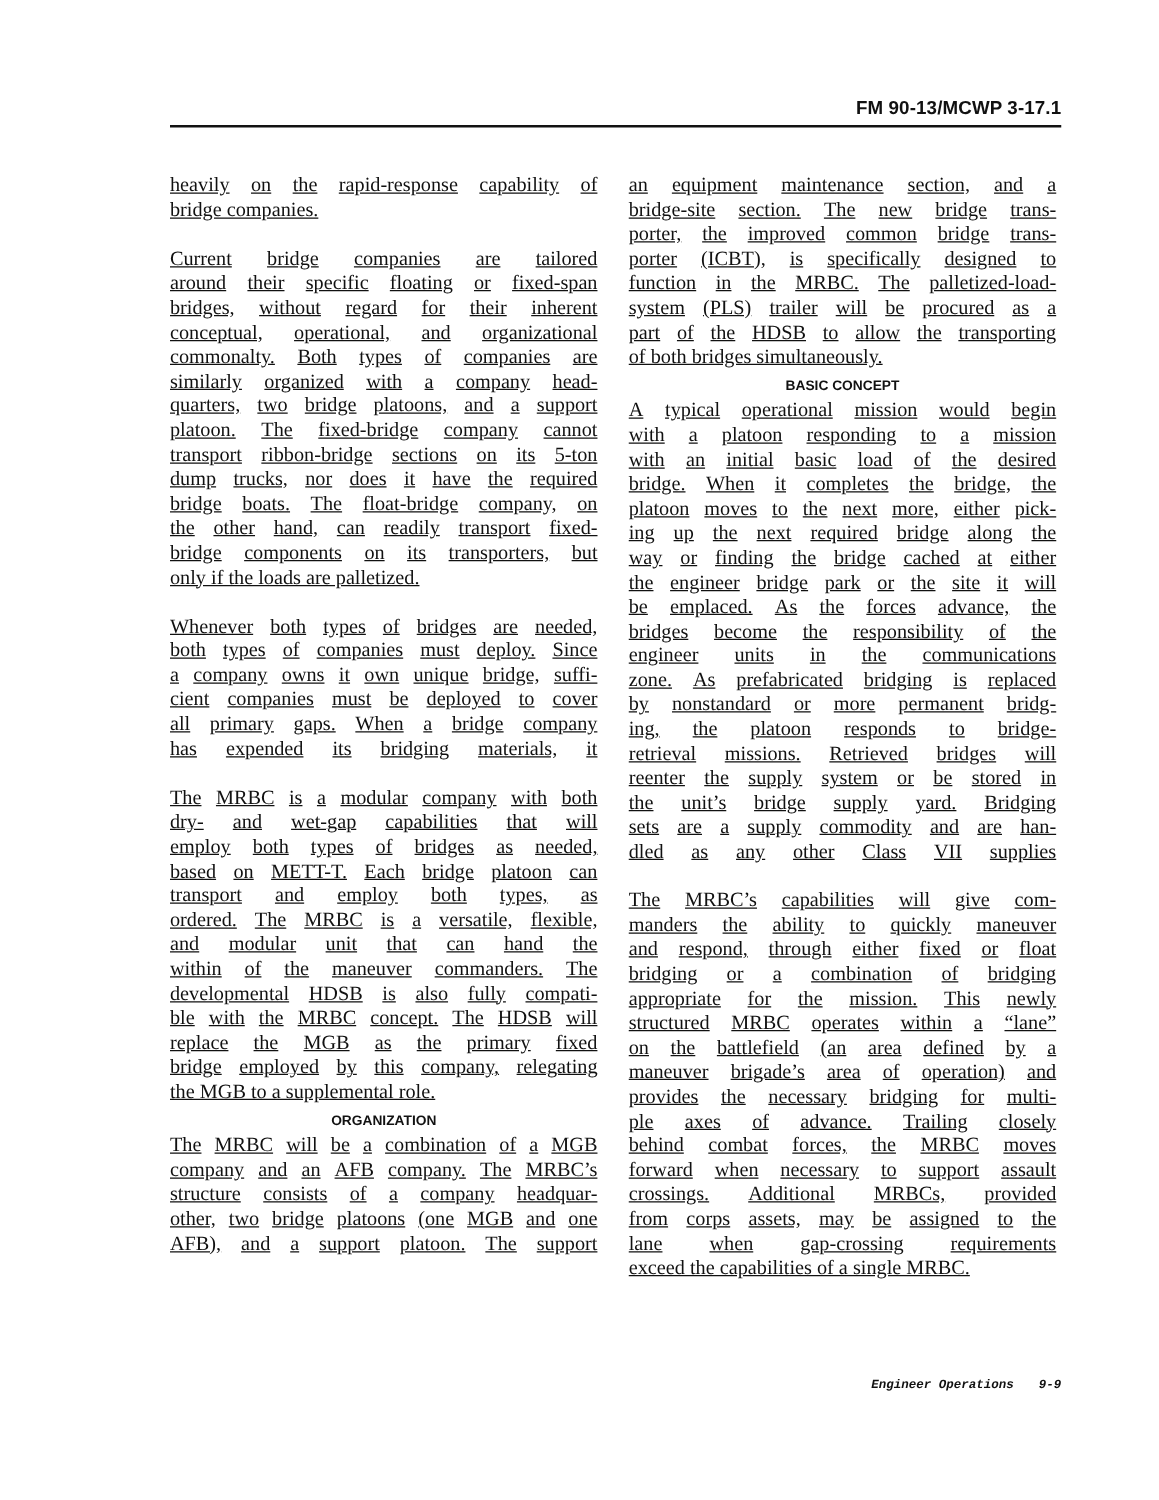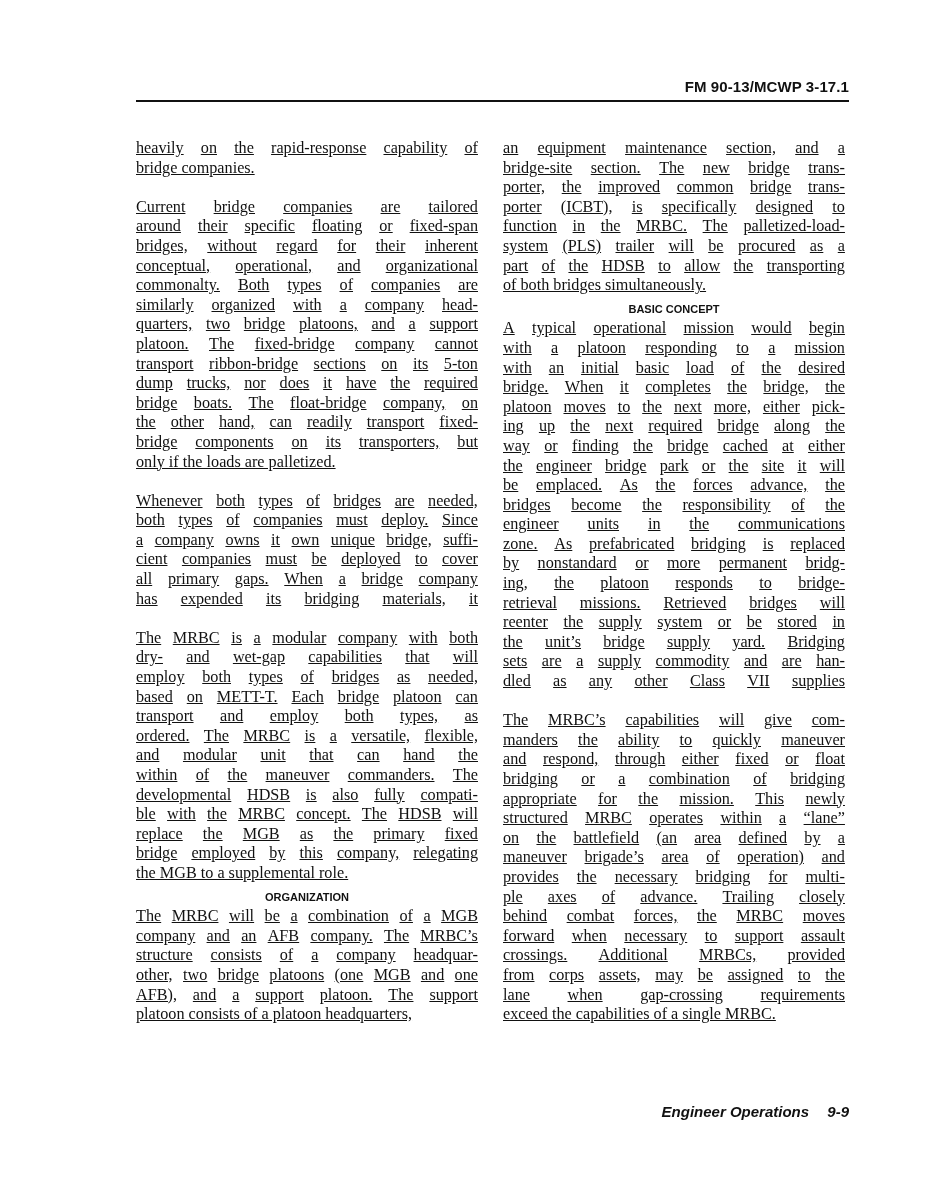--- a/index.html
+++ b/index.html
@@ -20,21 +20,21 @@
     .col-left { left: 136px; }
     .col-right { left: 503px; }
     .para { margin: 0; text-decoration: underline; }
     .gap { height: 19.6px; }
     .heading {
       font-family: "Liberation Sans", sans-serif; font-weight: bold; font-size: 11px;
       text-align: center; height: 19.6px; line-height: 19.6px; margin: 4px 0 0 0;
     }
     .footer {
       position: absolute; right: 78px; top: 1103px;
-      font-family: Liberation Sans, sans-serif; font-weight: bold; font-style: italic; font-size: 15px;
+      font-family: Liberation Mono, monospace; font-weight: bold; font-style: italic; font-size: 10px;
     }
     .footer-section { margin-right: 14px; }
     .jl { display: flex; justify-content: space-between; white-space: nowrap; height: 19.6px; line-height: 19.6px; }
     .ll { display: block; white-space: nowrap; height: 19.6px; line-height: 19.6px; }
   </style>
 </head>
 <body>
 
 <div class="header">
   <span class="header-title">FM 90-13/MCWP 3-17.1</span>
@@ -368,21 +368,20 @@
       </div>
       <div class="jl">
         <span>AFB),</span>
         <span>and</span>
         <span>a</span>
         <span>support</span>
         <span>platoon.</span>
         <span>The</span>
         <span>support</span>
       </div>
-      <div class="ll">platoon consists of a platoon headquarters,</div>
     </div>
 </div>
 
 <div class="col col-right">
   <div class="para">
       <div class="jl">
         <span>an</span>
         <span>equipment</span>
         <span>maintenance</span>
         <span>section,</span>

